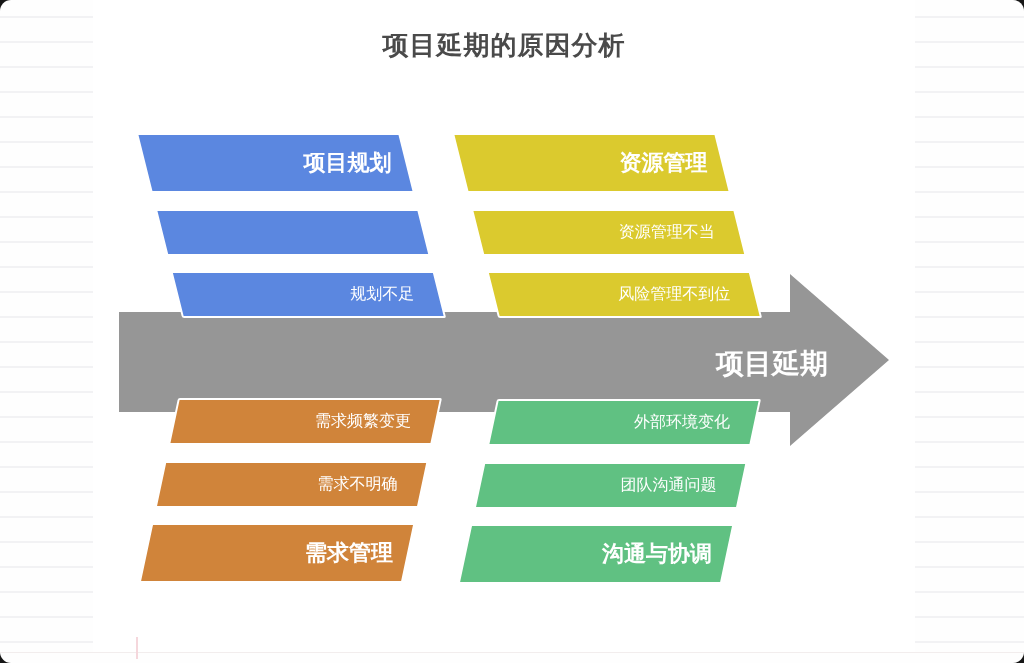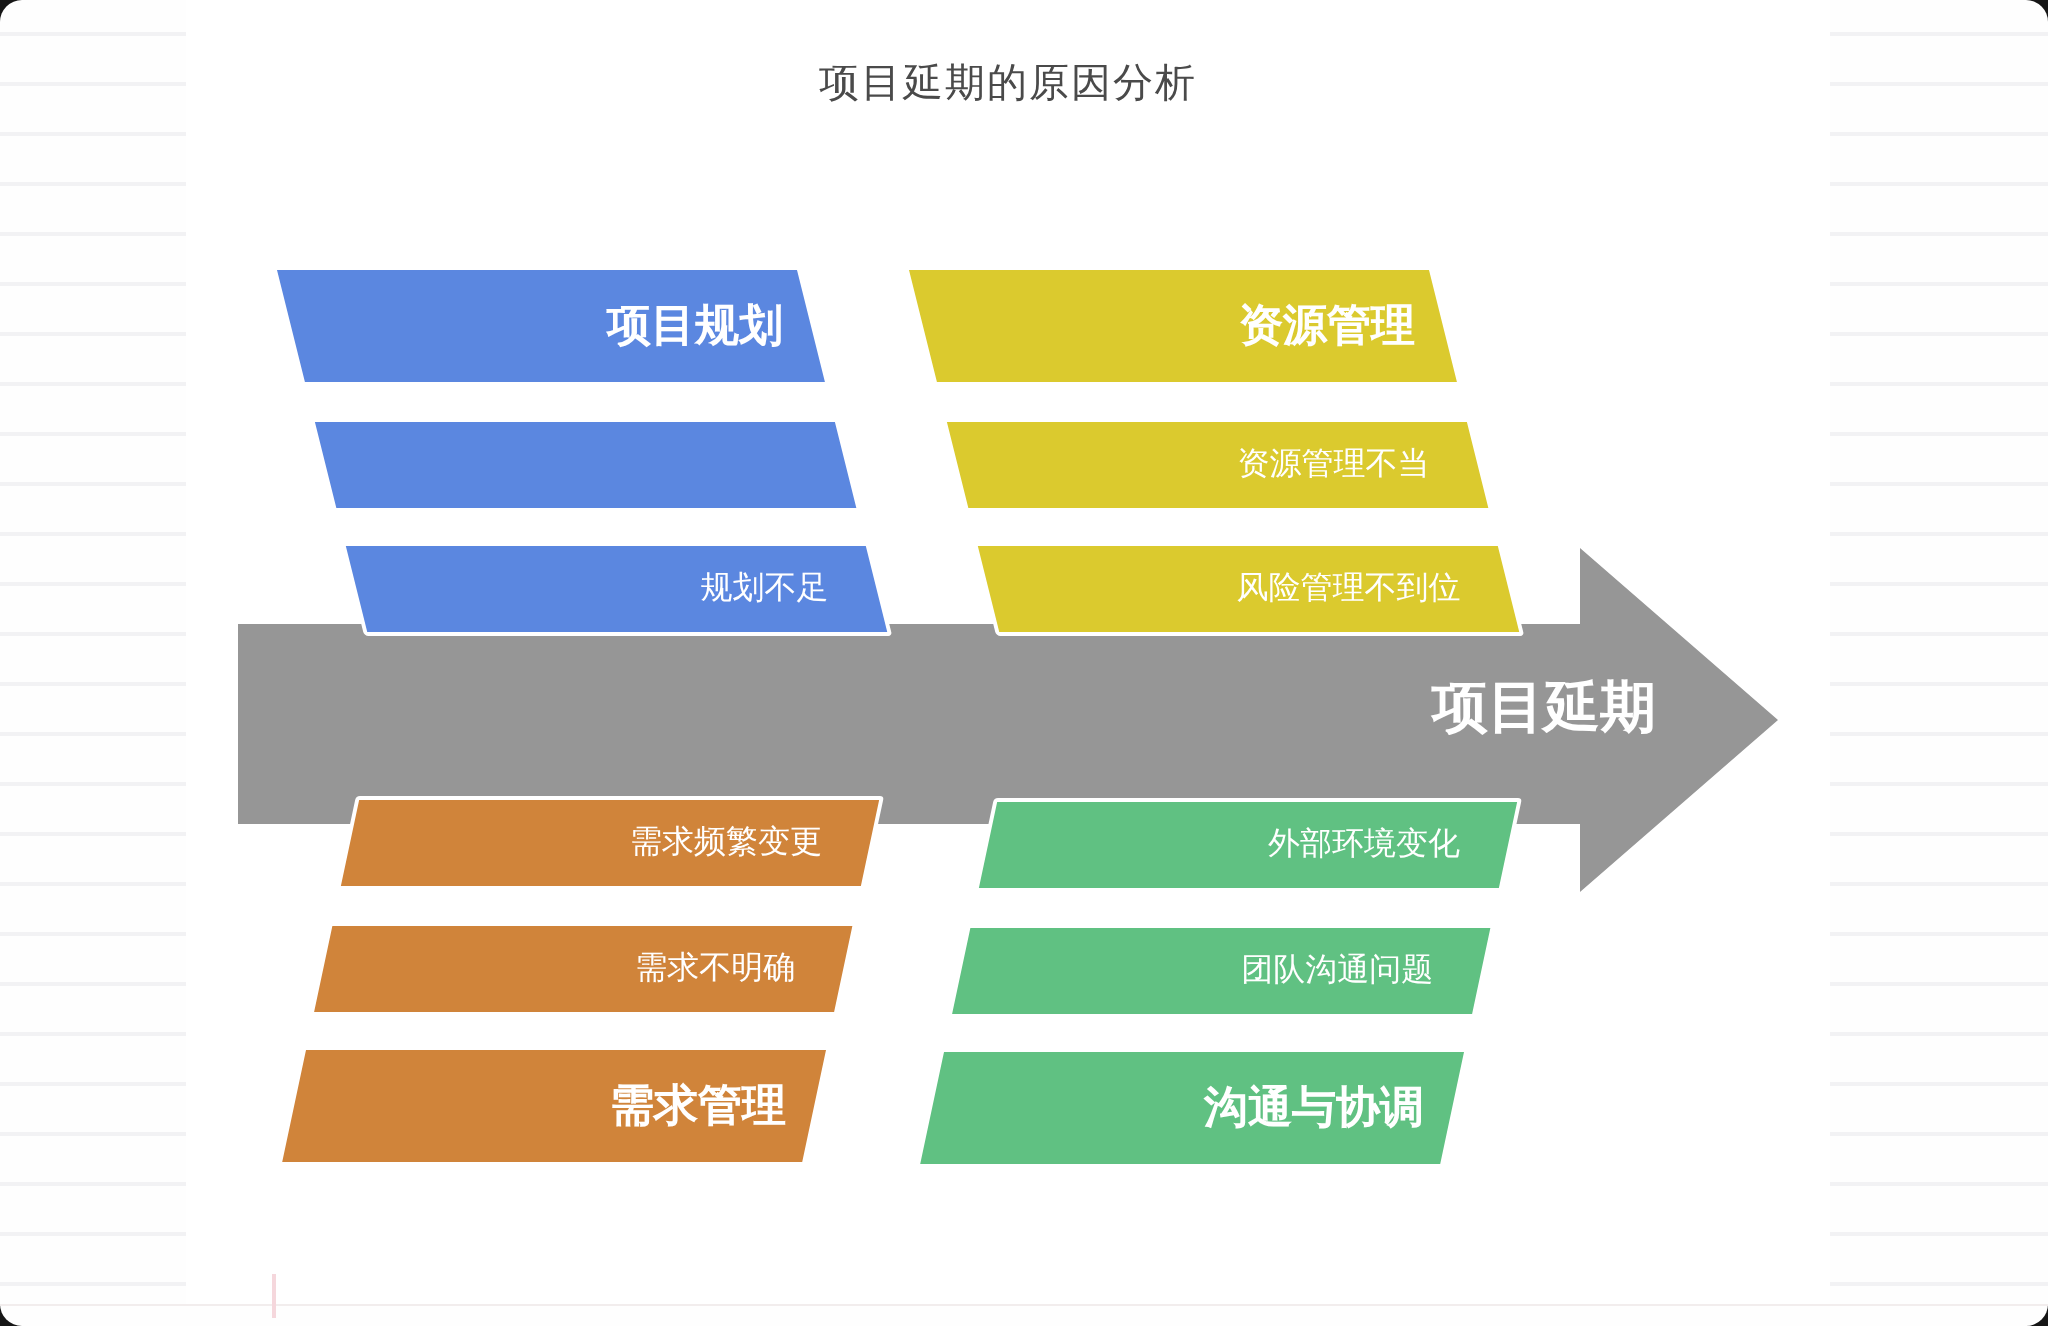--- a/index.html
+++ b/index.html
@@ -51,34 +51,34 @@
     height: 22px;
     background: #f5d7dc;
   }
   .title {
     position: absolute;
     left: 93px;
     top: 28px;
     width: 822px;
     margin: 0;
     text-align: center;
-    font-size: 20px;
-    font-weight: normal;
+    font-size: 26px;
+    font-weight: bold;
     color: #4a4a4a;
     letter-spacing: 1px;
   }
   .arrow-svg {
     position: absolute;
     left: 0;
     top: 0;
   }
   .arrow-label {
     position: absolute;
     left: 600px;
-    top: 335px;
+    top: 345px;
     width: 228px;
     text-align: right;
     font-size: 28px;
     font-weight: bold;
     color: #ffffff;
   }
   
   .group {
     position: absolute;
     width: 264px;

